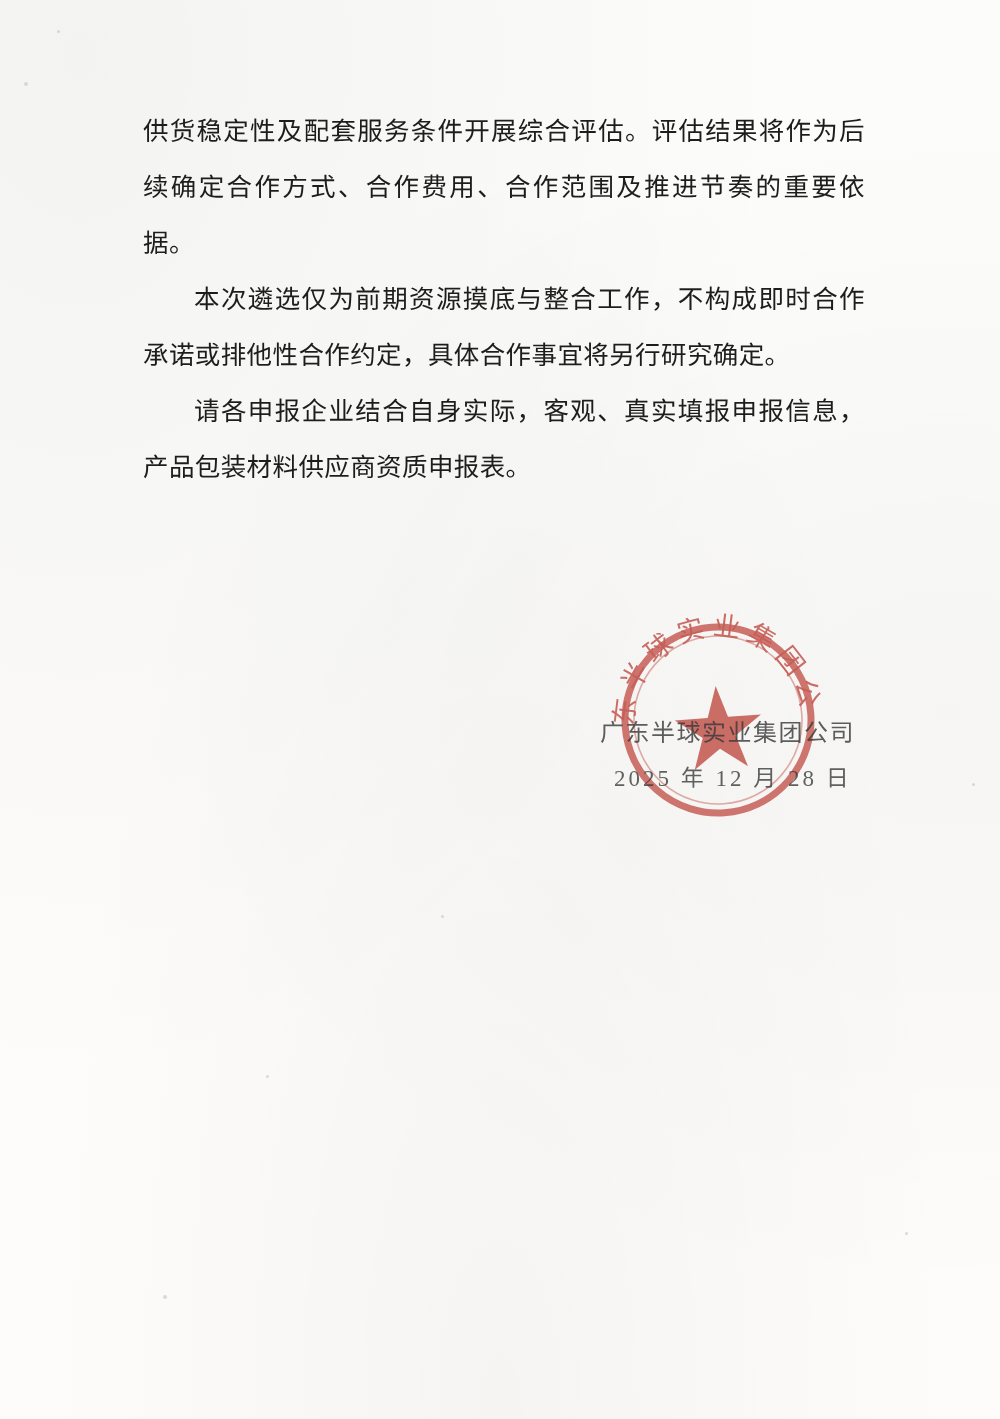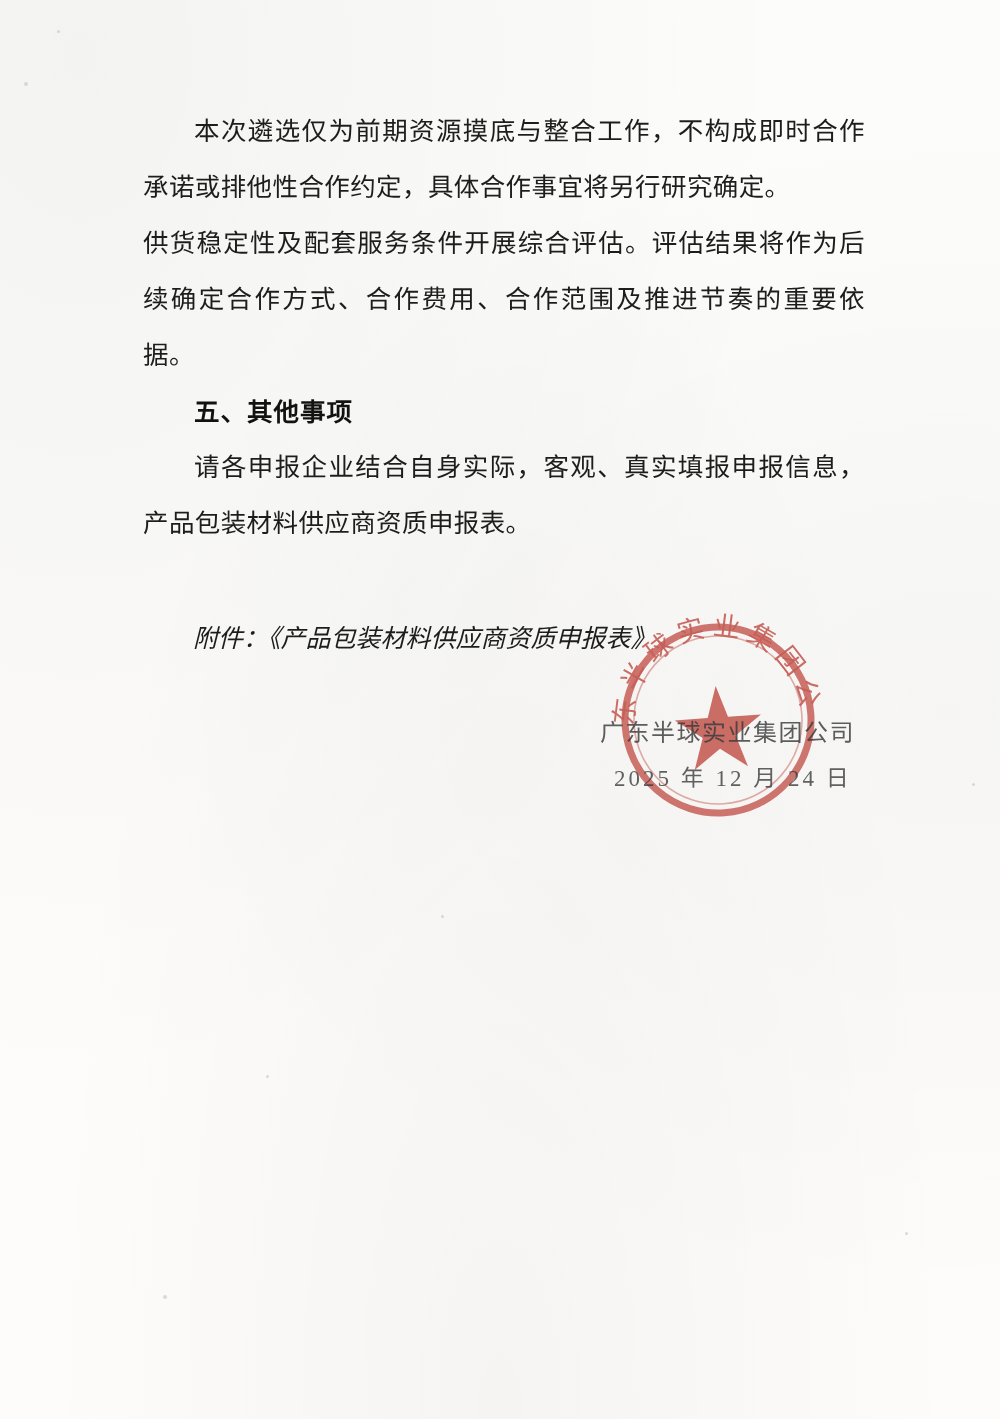--- a/index.html
+++ b/index.html
@@ -129,46 +129,44 @@
   <span class="speck" style="left:57px;  top:30px;  width:3px; height:3px;"></span>
   <span class="speck" style="left:24px;  top:82px;  width:4px; height:4px;"></span>
   <span class="speck" style="left:972px; top:783px; width:3px; height:3px;"></span>
   <span class="speck" style="left:441px; top:915px; width:3px; height:3px;"></span>
   <span class="speck" style="left:266px; top:1075px;width:3px; height:3px;"></span>
   <span class="speck" style="left:163px; top:1295px;width:4px; height:4px;"></span>
   <span class="speck" style="left:905px; top:1232px;width:3px; height:3px;"></span>
 
   <div class="content">
 
+    <p class="para">供货稳定性及配套服务条件开展综合评估。评估结果将作为后续确定合作方式、合作费用、合作范围及推进节奏的重要依据。</p>
+
     <p class="para indent">本次遴选仅为前期资源摸底与整合工作，不构成即时合作承诺或排他性合作约定，具体合作事宜将另行研究确定。</p>
 
-    <p class="para">供货稳定性及配套服务条件开展综合评估。评估结果将作为后续确定合作方式、合作费用、合作范围及推进节奏的重要依据。</p>
-
-    <p class="section-head">五、其他事项</p>
 
     <p class="para indent">请各申报企业结合自身实际，客观、真实填报申报信息，产品包装材料供应商资质申报表。</p>
 
     <div class="gap-lg"></div>
 
-    <p class="attach">附件：《产品包装材料供应商资质申报表》</p>
   </div>
 
   <div class="seal">
     <svg width="240" height="240" viewBox="0 0 240 240" xmlns="http://www.w3.org/2000/svg">
       <defs>
         <path id="sealArc" d="M 120,120 m -88,0 a 88,88 0 1,1 176,0" fill="none"></path>
         <path id="sealArcText" d="M 36,120 a 84,84 0 1,1 168,0" fill="none"></path>
       </defs>
       <circle cx="120" cy="120" r="93" fill="none" stroke="#b8342a" stroke-width="7" opacity="0.85"></circle>
       <circle cx="120" cy="120" r="84" fill="none" stroke="#b8342a" stroke-width="1.6" opacity="0.5"></circle>
       <text font-family="DejaVu Sans, Liberation Sans, sans-serif" font-size="27" fill="#b8342a" letter-spacing="6" opacity="0.9">
         <textPath href="#sealArcText" startOffset="50%" text-anchor="middle">广东半球实业集团公司</textPath>
       </text>
       <polygon points="120,86 130.2,117.4 163.2,117.4 136.5,136.8 146.7,168.2 120,148.8 93.3,168.2 103.5,136.8 76.8,117.4 109.8,117.4" fill="#b8342a" opacity="0.9"></polygon>
     </svg>
   </div>
 
   <div class="sign-block">
     <div class="sign-line">广东半球实业集团公司</div>
-    <div class="sign-date">2025 年 12 月 24 日</div>
+    <div class="sign-date">2025 年 12 月 28 日</div>
   </div>
 
 </div>
 
 </body></html>

